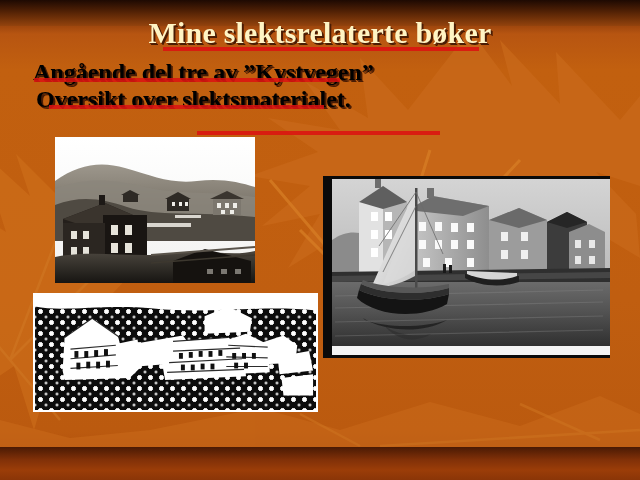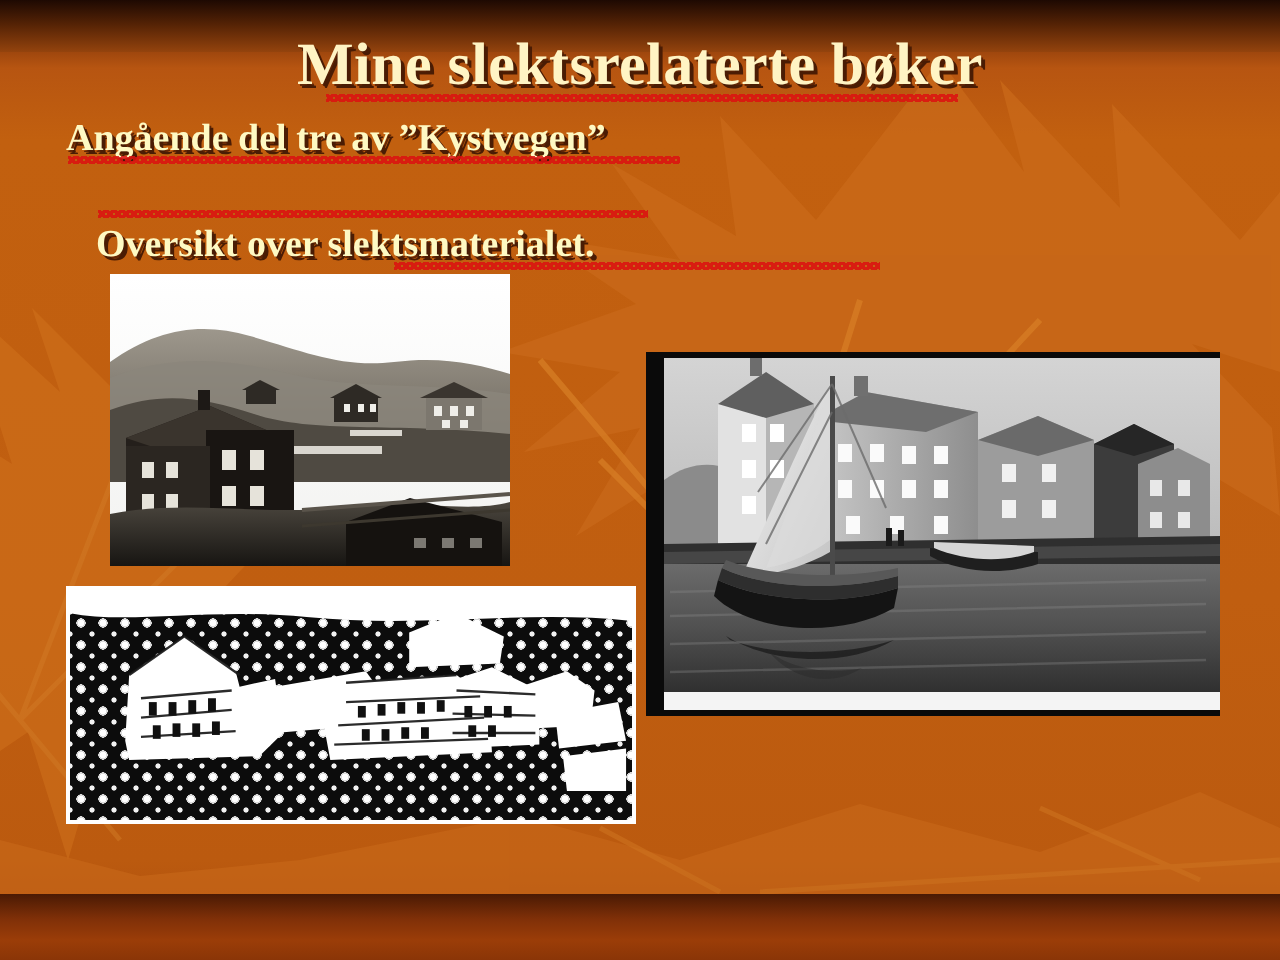--- a/index.html
+++ b/index.html
@@ -45,28 +45,28 @@
     text-align:center;
     font-size:30px;
     font-weight:bold;
     color:#FFF4C4;
     letter-spacing:.2px;
     text-shadow:2px 2px 0 #4a1c04, 1px 1px 0 #632706;
     white-space:nowrap;
   }
   .sub{
     position:absolute;
-    font-size:19px;
+    font-size:24px;
     font-weight:bold;
-    color:#fef9c3;
+    color:#000000;
     text-shadow:2px 2px 0 #4a1c04, 1px 1px 0 #632706;
     white-space:nowrap;
   }
   .sub-1{left:33px;top:59px;}
-  .sub-2{left:48px;top:86px;margin-top:26px;}
+  .sub-2{left:36px;top:86px;}
   .sub-3{left:196px;top:112px;}
 
   
   .squiggle{
     position:absolute;height:4px;
     background-image:
       linear-gradient(135deg, transparent 0 35%, #d11 35% 65%, transparent 65% 100%),
       linear-gradient(45deg, transparent 0 35%, #d11 35% 65%, transparent 65% 100%);
     background-size:4px 4px;
     background-repeat:repeat-x;

